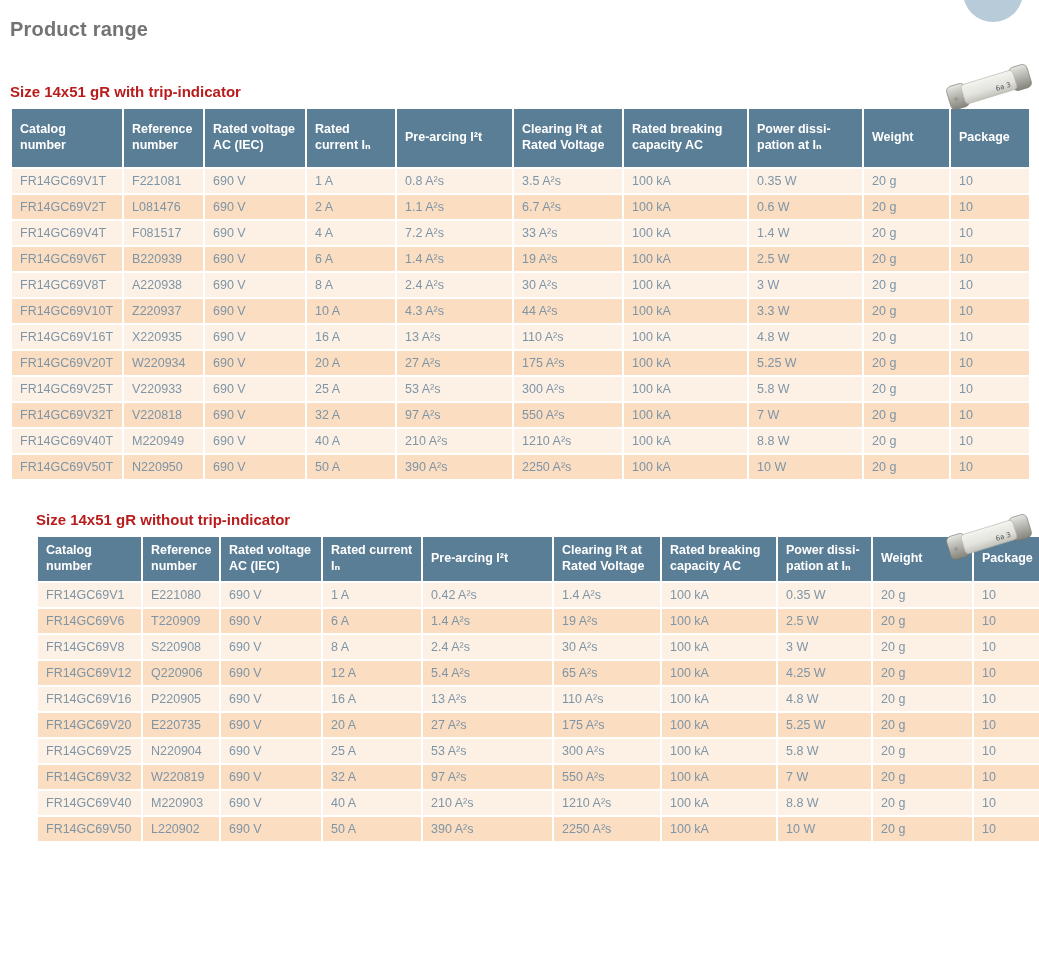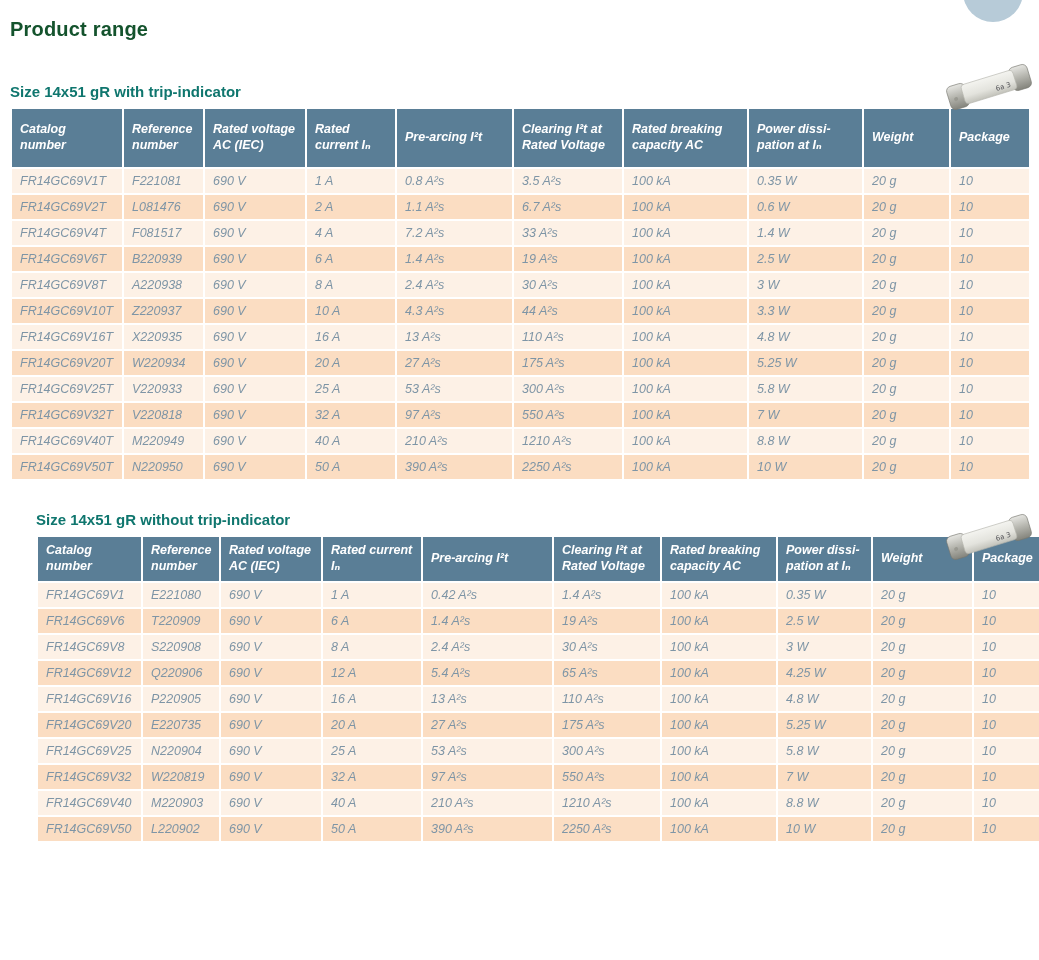--- a/index.html
+++ b/index.html
@@ -13,36 +13,35 @@
     background:#ffffff;
   }
   .deco-circle{
     position:absolute;top:-38px;right:16px;
     width:60px;height:60px;border-radius:50%;
     background:#b7cbd8;
   }
   h1.page-title{
     margin:8px 0 0 0;
     font-size:20px;font-weight:bold;
-    color:#14532d;
+    color:#737373;
     letter-spacing:0.2px;
   }
   h2.section-title{
     font-size:15px;font-weight:bold;
-    color:#0f766e;
+    color:#b91c1c;
     margin:0 0 7px 0;
   }
   .section-1{margin-top:42px;}
   .section-2{margin-top:30px;margin-left:26px;}
   table.product-table{
     border-collapse:separate;
     border-spacing:2px;
     table-layout:fixed;
     width:1021px;
-    font-style:italic;
   }
   table.product-table th{
     background:#5a7e96;
     color:#ffffff;
     font-size:12.5px;
     font-weight:bold;
     text-align:left;
     vertical-align:middle;
     padding:3px 8px;
     box-sizing:border-box;

